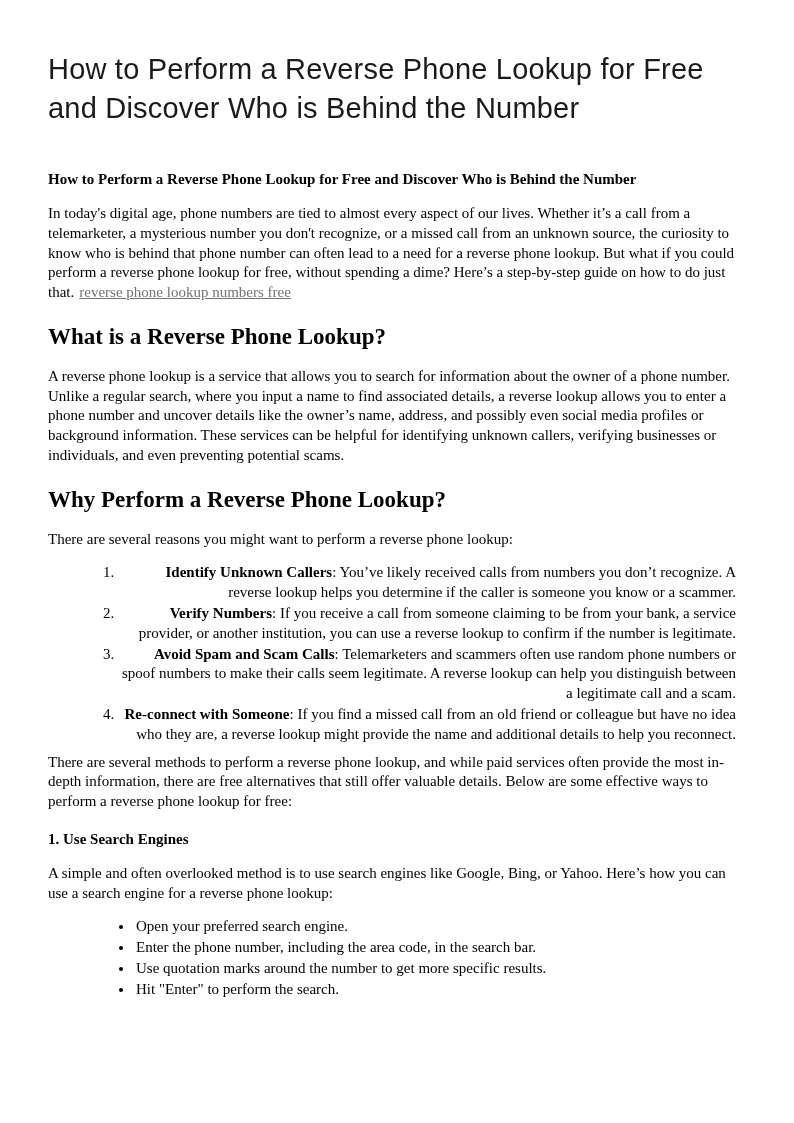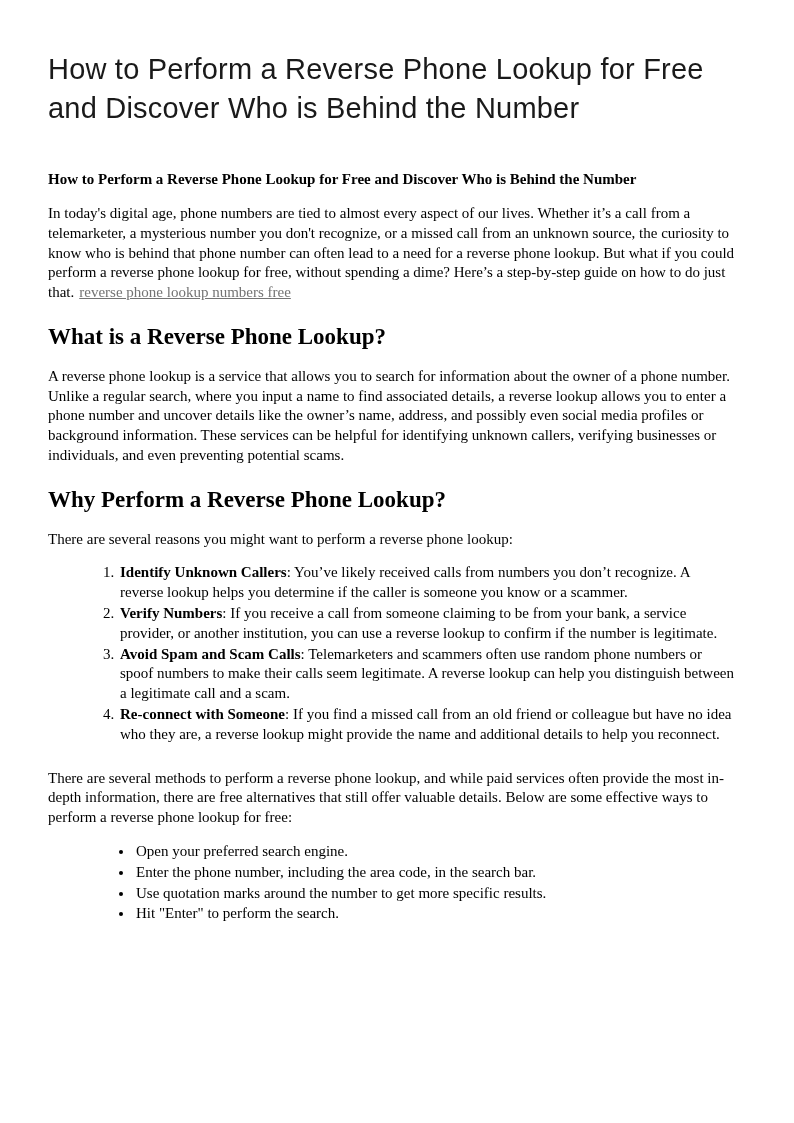--- a/index.html
+++ b/index.html
@@ -45,22 +45,23 @@
     font-size: 23px;
     line-height: 1.25;
     font-weight: bold;
     margin: 20px 0 15px 0;
   }
   .sub-heading {
     font-weight: bold;
     margin: 18px 0 14px 0;
   }
   ol.numbered-list {
-    margin: 2px 0 24px 0;
+    margin: 2px 0 8px 0;
     padding-left: 70px;
+    text-align: right;
   }
   ol.numbered-list li {
     margin: 0 0 1px 0;
     padding-left: 2px;
   }
   ul.bullet-list {
     margin: 2px 0 16px 0;
     padding-left: 70px;
     list-style-type: disc;
   }
@@ -98,21 +99,23 @@
   <ol class="numbered-list body-text">
     <li class="list-item"><span class="b">Identify Unknown Callers</span><span>: You’ve likely received calls from numbers you don’t recognize. A reverse lookup helps you determine if the caller is someone you know or a scammer.</span></li>
     <li class="list-item"><span class="b">Verify Numbers</span><span>: If you receive a call from someone claiming to be from your bank, a service provider, or another institution, you can use a reverse lookup to confirm if the number is legitimate.</span></li>
     <li class="list-item"><span class="b">Avoid Spam and Scam Calls</span><span>: Telemarketers and scammers often use random phone numbers or spoof numbers to make their calls seem legitimate. A reverse lookup can help you distinguish between a legitimate call and a scam.</span></li>
     <li class="list-item"><span class="b">Re-connect with Someone</span><span>: If you find a missed call from an old friend or colleague but have no idea who they are, a reverse lookup might provide the name and additional details to help you reconnect.</span></li>
   </ol>
 
 
   <p class="body-text">There are several methods to perform a reverse phone lookup, and while paid services often provide the most in-depth information, there are free alternatives that still offer valuable details. Below are some effective ways to perform a reverse phone lookup for free:</p>
 
+  <p class="sub-heading">1. Use Search Engines</p>
 
+  <p class="body-text">A simple and often overlooked method is to use search engines like Google, Bing, or Yahoo. Here’s how you can use a search engine for a reverse phone lookup:</p>
 
   <ul class="bullet-list body-text">
     <li class="list-item">Open your preferred search engine.</li>
     <li class="list-item">Enter the phone number, including the area code, in the search bar.</li>
     <li class="list-item">Use quotation marks around the number to get more specific results.</li>
     <li class="list-item">Hit "Enter" to perform the search.</li>
   </ul>
 
 </div>
 

